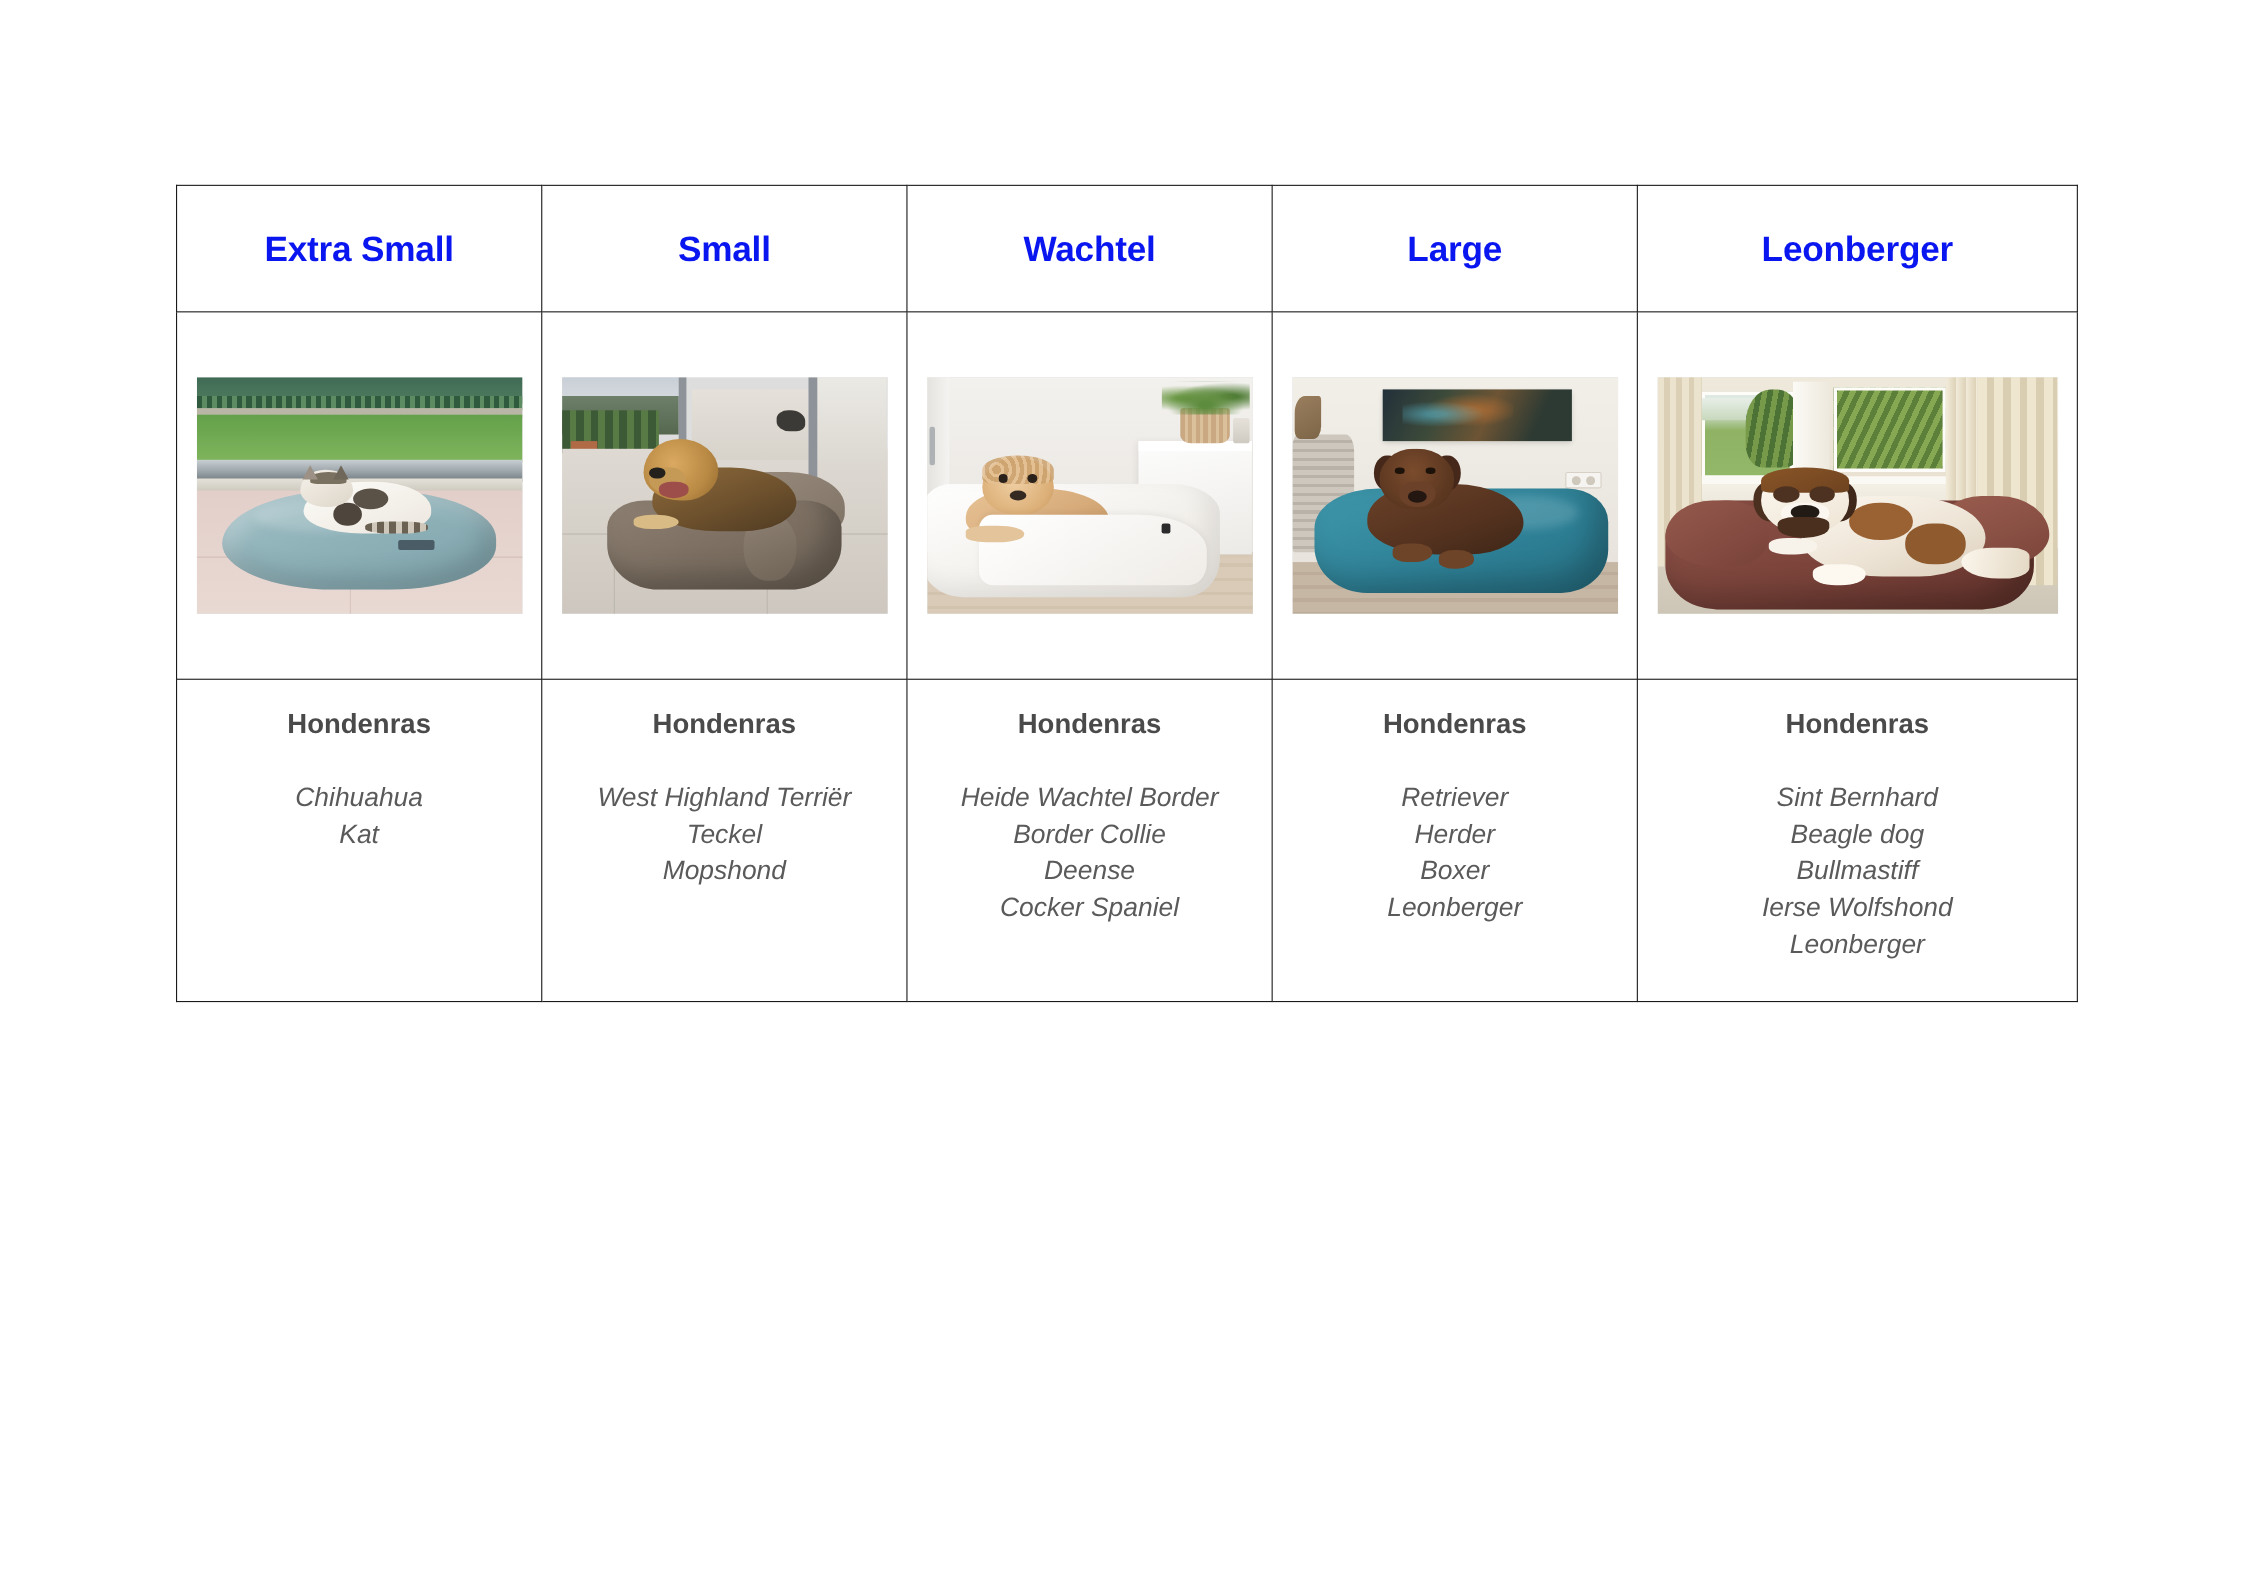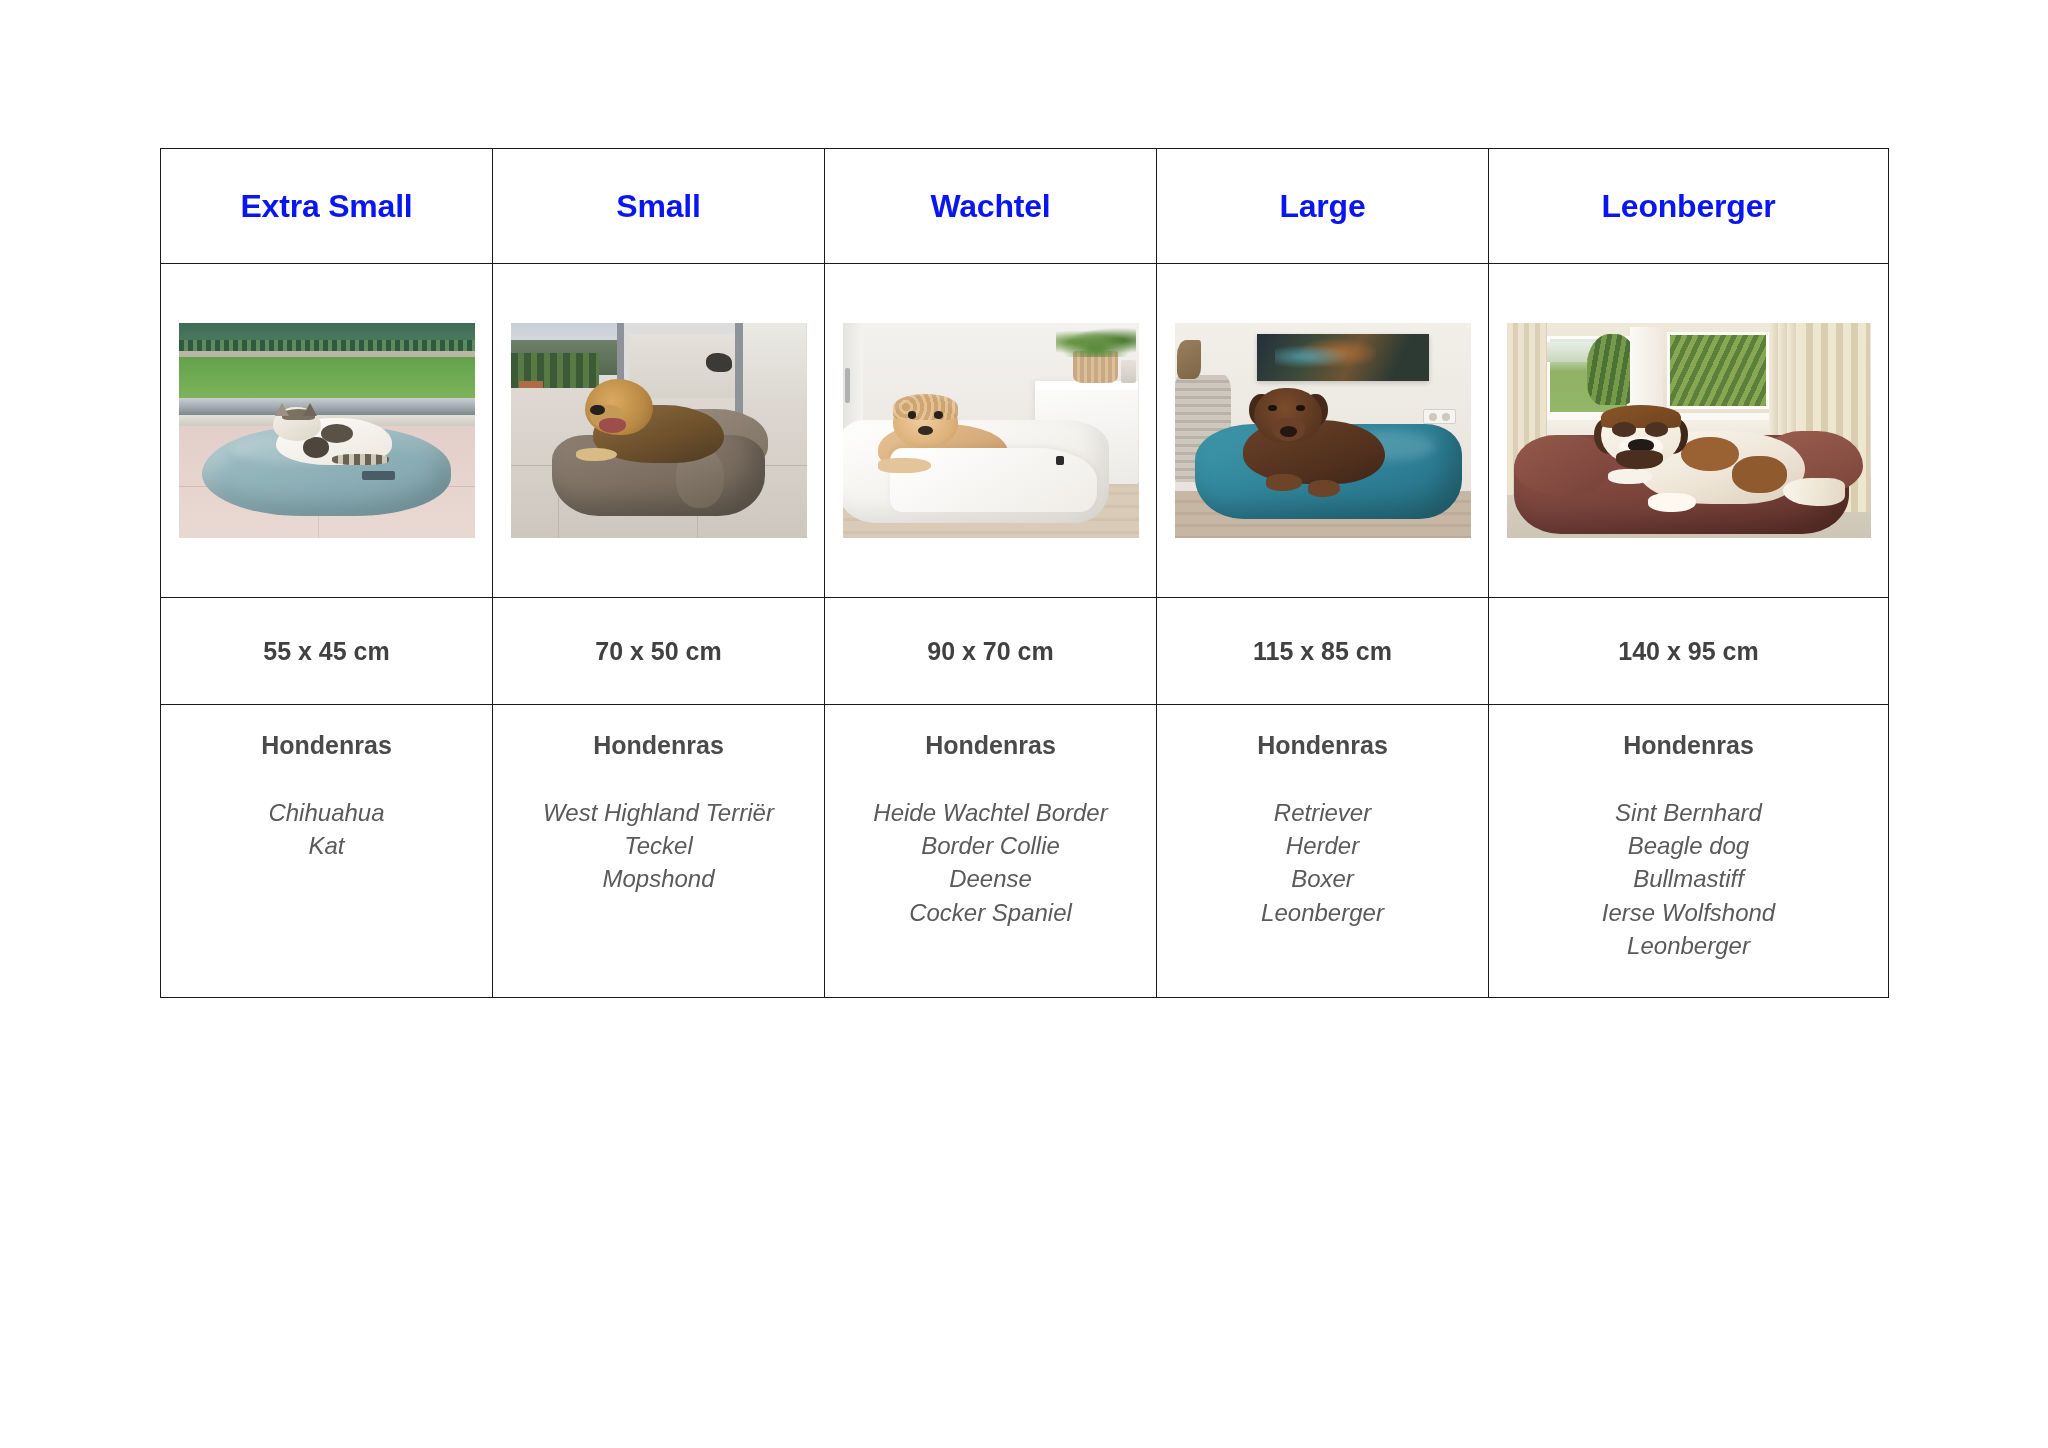--- a/index.html
+++ b/index.html
@@ -8,21 +8,21 @@
     width: 2048px; height: 1448px;
     background: #ffffff;
     font-family: "Liberation Sans", sans-serif;
     overflow: hidden;
   }
   .page { position: relative; width: 2048px; height: 1448px; background: #fff; }
 
   table.size-table {
     position: absolute;
     left: 160px;
-    top: 148px;
+    top: 168px;
     width: 1728px;
     border-collapse: collapse;
     table-layout: fixed;
   }
   table.size-table td {
     border: 1.6px solid #1a1a1a;
     padding: 0;
     vertical-align: top;
     background: #fff;
   }
@@ -542,37 +542,20 @@
               <div class="xl-muzzle"></div>
               <div class="xl-nose"></div>
               <div class="xl-jowl"></div>
               <div class="xl-pawB"></div>
               <div class="xl-pawF"></div>
             </div>
           </div>
         </td>
       </tr>
 
-      <tr class="dim-row">
-        <td>
-          <div class="dim">55 x 45 cm</div>
-        </td>
-        <td>
-          <div class="dim">70 x 50 cm</div>
-        </td>
-        <td>
-          <div class="dim">90 x 70 cm</div>
-        </td>
-        <td>
-          <div class="dim">115 x 85 cm</div>
-        </td>
-        <td>
-          <div class="dim">140 x 95 cm</div>
-        </td>
-      </tr>
 
       <tr class="breed-row">
 
         <td>
           <div class="breedcell">
             <div class="breed-title">Hondenras</div>
             <div class="breed-list">
               <div>Chihuahua</div>
               <div>Kat</div>
             </div>

